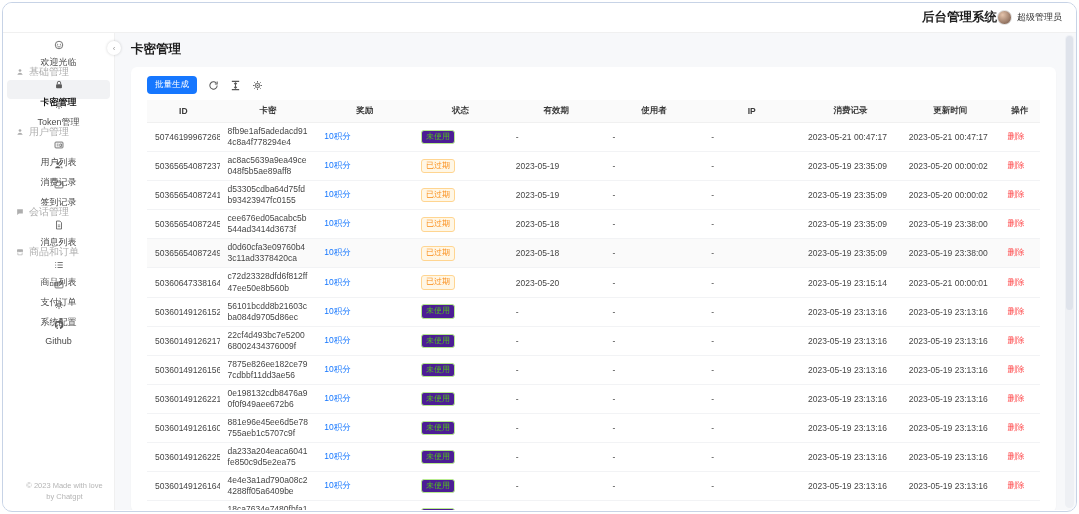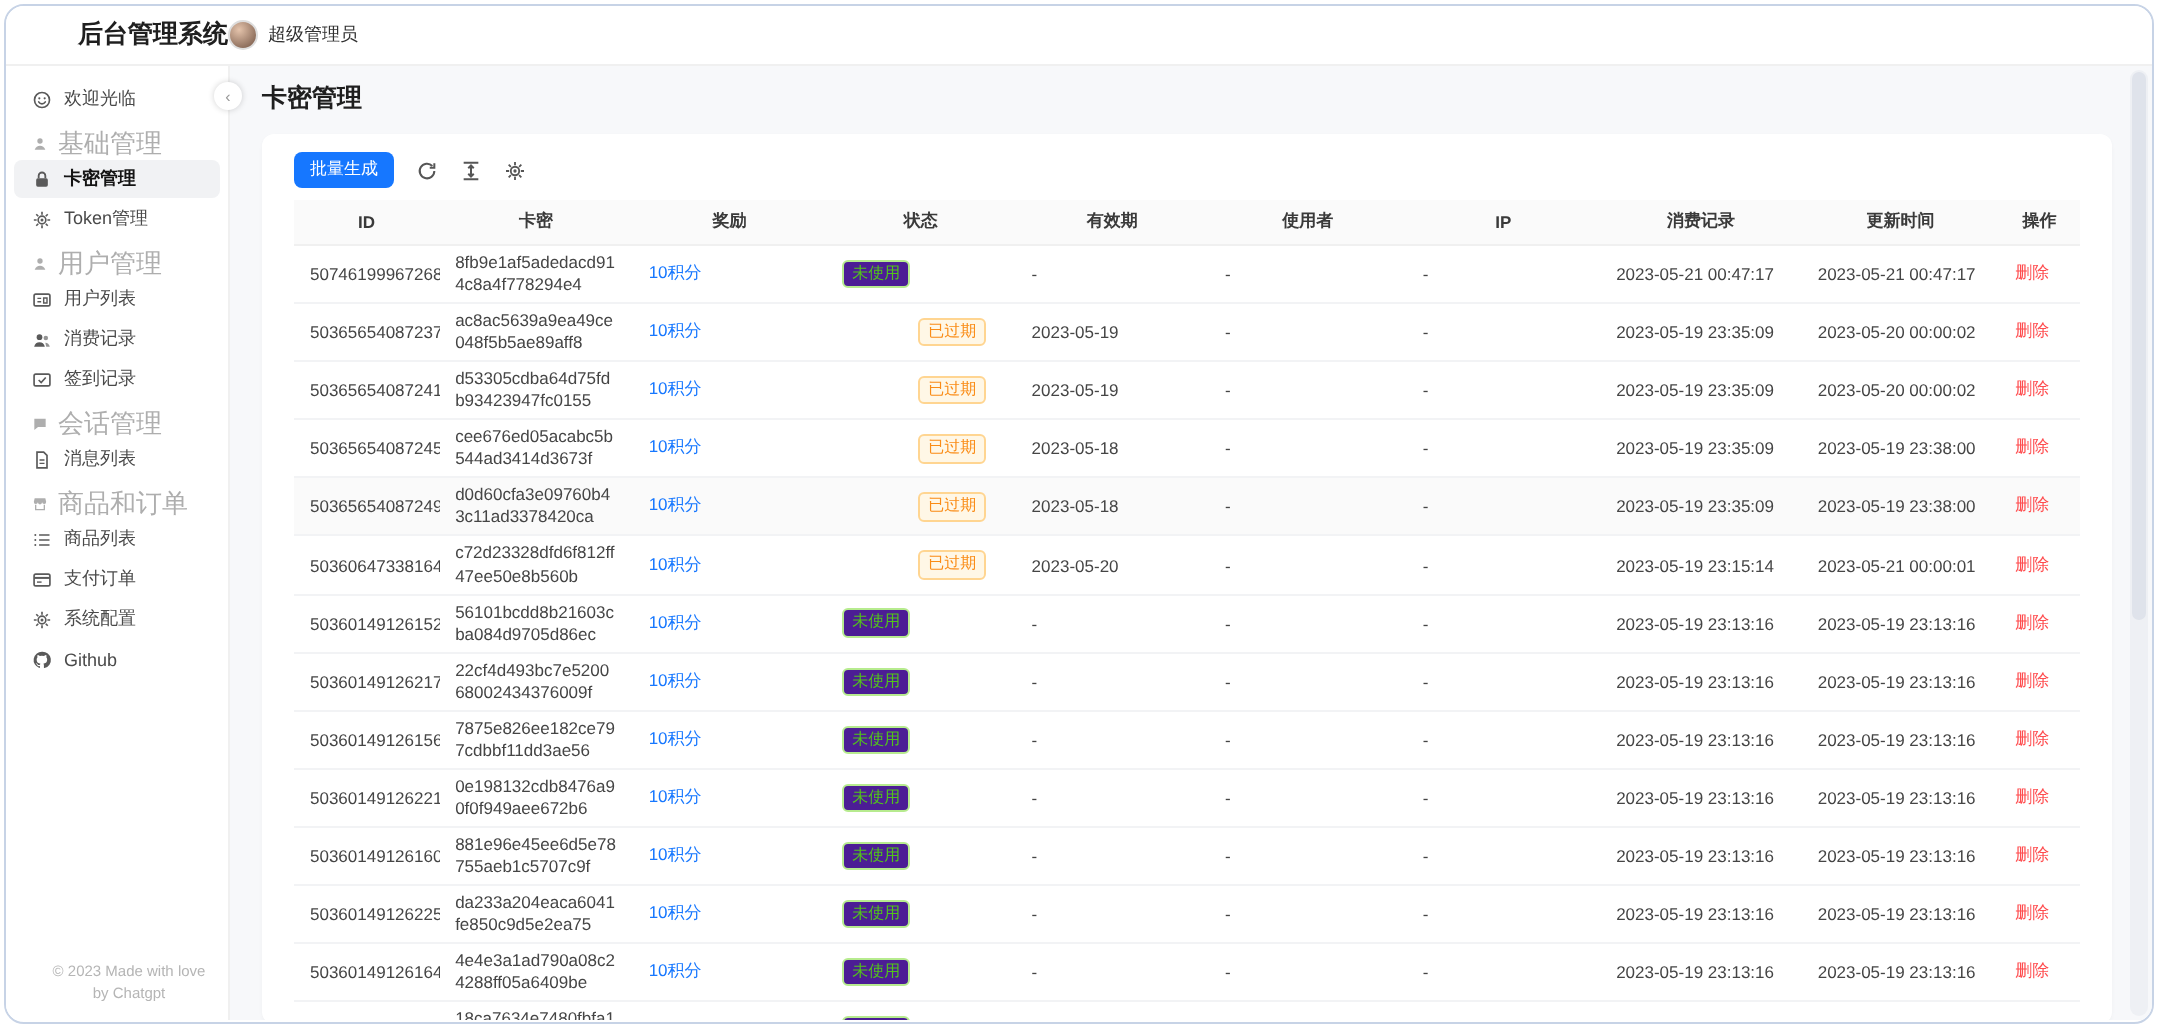--- a/index.html
+++ b/index.html
@@ -2,40 +2,40 @@
 <html><head>
 <meta charset="utf-8">
 <style>
   * { box-sizing: border-box; margin: 0; padding: 0; }
   html, body { width: 1079px; height: 514px; background: #fff;
     font-family: "Liberation Sans", "DejaVu Sans", sans-serif; overflow: hidden; }
   .window { position: relative; width: 1075px; height: 510px; margin: 2px;
     border: 1.5px solid #c7d3e6; border-radius: 10px; overflow: hidden; background: #fff; }
 
   
-  .app-header { height: 30px; display: flex; justify-content: flex-start; align-items: center;
+  .app-header { height: 30px; display: flex; justify-content: flex-end; align-items: center;
     padding: 0 14px; border-bottom: 1px solid #f0f0f0; background: #fff; }
   .brand { display: flex; align-items: center; gap: 6px; font-size: 12.5px; font-weight: 700; color: #1f1f1f; }
   .brand .logo { width: 16px; height: 16px; color: #2d2d2d; display: inline-flex; }
   .user-box { display: flex; align-items: center; gap: 5px; font-size: 9px; color: #303030; }
   .avatar { width: 15px; height: 15px; border-radius: 50%;
     background: radial-gradient(circle at 35% 30%, #e4c3ab, #8d6e5c 75%); border: 0.5px solid #ddd; }
 
   
   .body-wrap { display: flex; height: calc(100% - 31px); position: relative; }
 
   
   .sidebar { width: 112px; flex: none; border-right: 1px solid #f0f0f0; position: relative;
     padding-top: 6px; background: #fff; }
   .menu-item { display: flex; align-items: center; gap: 6px; height: 19px; padding: 0 9px;
-    margin: 1px 4px; border-radius: 4px; font-size: 9px; color: #4a4a4a; cursor: pointer; white-space: nowrap; }
+    margin: 1px 4px; border-radius: 4px; font-size: 9px; color: #4a4a4a; cursor: pointer; white-space: nowrap; flex-direction: column; }
   .menu-item .icon { width: 10px; height: 10px; color: #5a5a5a; display: inline-flex; flex: none; }
   .menu-item.active { background: #f1f2f4; color: #141414; font-weight: 700; }
   .menu-group { display: flex; align-items: center; gap: 5px; height: 15px; margin-top: 5px;
-    padding: 0 13px; font-size: 13px; color: #aeaeae; white-space: nowrap; }
+    padding: 0 13px; font-size: 10px; color: #aeaeae; white-space: nowrap; }
   .menu-group .icon { width: 8px; height: 8px; display: inline-flex; flex: none; }
   .collapse-trigger { position: absolute; top: 8px; right: -7px; width: 14px; height: 14px;
     border-radius: 50%; background: #fff; box-shadow: 0 0 3px rgba(0,0,0,.18); display: flex;
     align-items: center; justify-content: center; font-size: 8px; color: #999; z-index: 6; cursor: pointer; }
   .side-footer { position: absolute; bottom: 7px; left: 12px; right: 0; text-align: center;
     font-size: 7.5px; color: #b5b5b5; line-height: 1.55; }
 
   
   .main { flex: 1; background: #f7f8fa; padding: 6px 20px 0 16px; position: relative; overflow: hidden; }
   .page-title { font-size: 12.5px; font-weight: 700; color: #1f1f1f; margin: 2px 0 9px 0; }
@@ -53,21 +53,21 @@
     padding: 5px 8px; border-bottom: 1px solid #f0f0f0; white-space: nowrap; }
   td { font-size: 8.5px; color: #454545; padding: 3px 8px; border-bottom: 1px solid #f2f3f5;
     vertical-align: middle; overflow: hidden; height: 29px; }
   tr.hover td { background: #fafafa; }
   .key-cell { word-break: break-all; line-height: 1.3; }
   .link { color: #1677ff; cursor: pointer; }
   .danger { color: #ff4d4f; cursor: pointer; }
   .badge { display: inline-block; font-size: 8px; line-height: 1.3; padding: 1px 4px;
     border-radius: 3px; border: 1px solid; white-space: nowrap; }
   .badge.unused  { color: #52c41a; background: #4c1d95; border-color: #b7eb8f; }
-  .badge.expired { color: #fa8c16; background: #fff7e6; border-color: #ffd591; margin-left: 38px; }
+  .badge.expired { color: #fa8c16; background: #fff7e6; border-color: #ffd591; }
 
   
   .v-scrollbar { position: absolute; top: 2px; right: 2px; bottom: 2px; width: 9px;
     background: #eef0f4; border-radius: 5px; }
   .v-thumb { position: absolute; top: 1px; left: 1px; width: 7px; height: 58%;
     background: #dfe3eb; border-radius: 4px; }
   svg { display: block; width: 100%; height: 100%; }
 </style>
 </head>
 <body>

